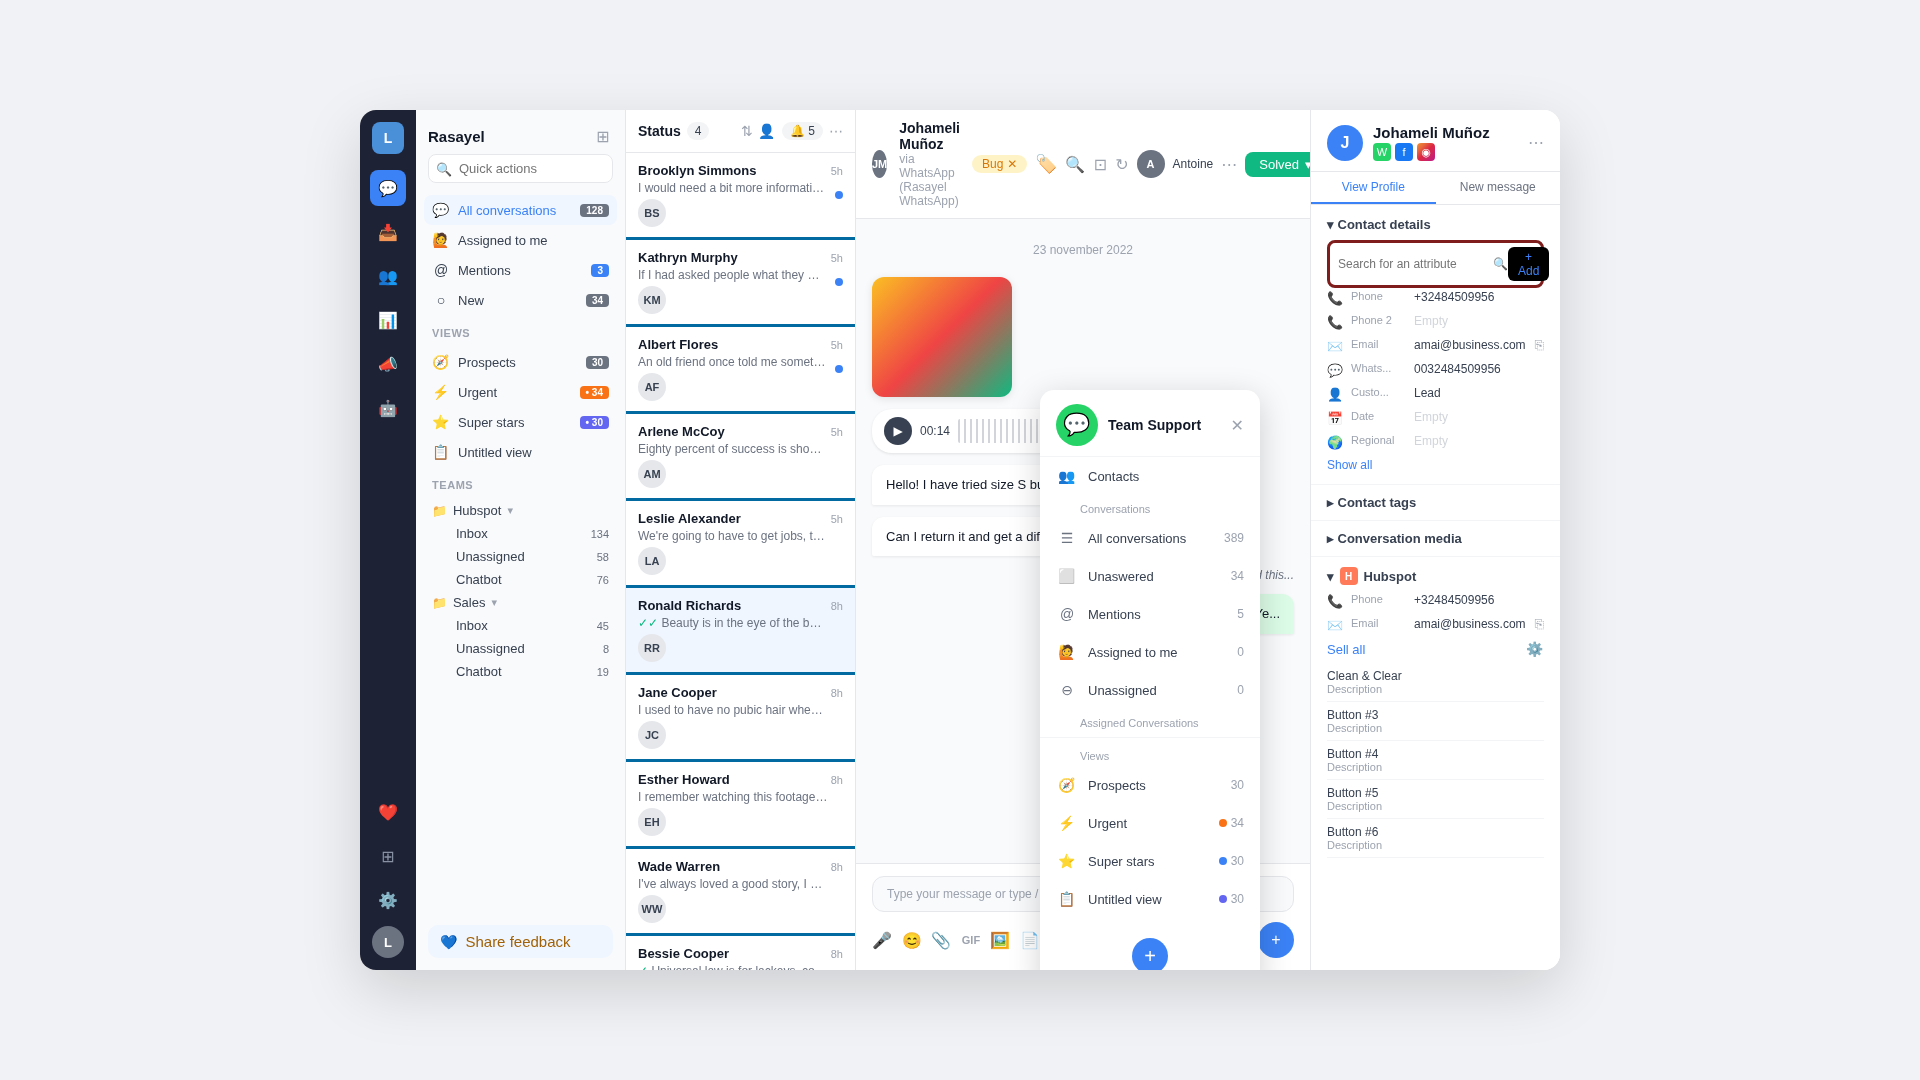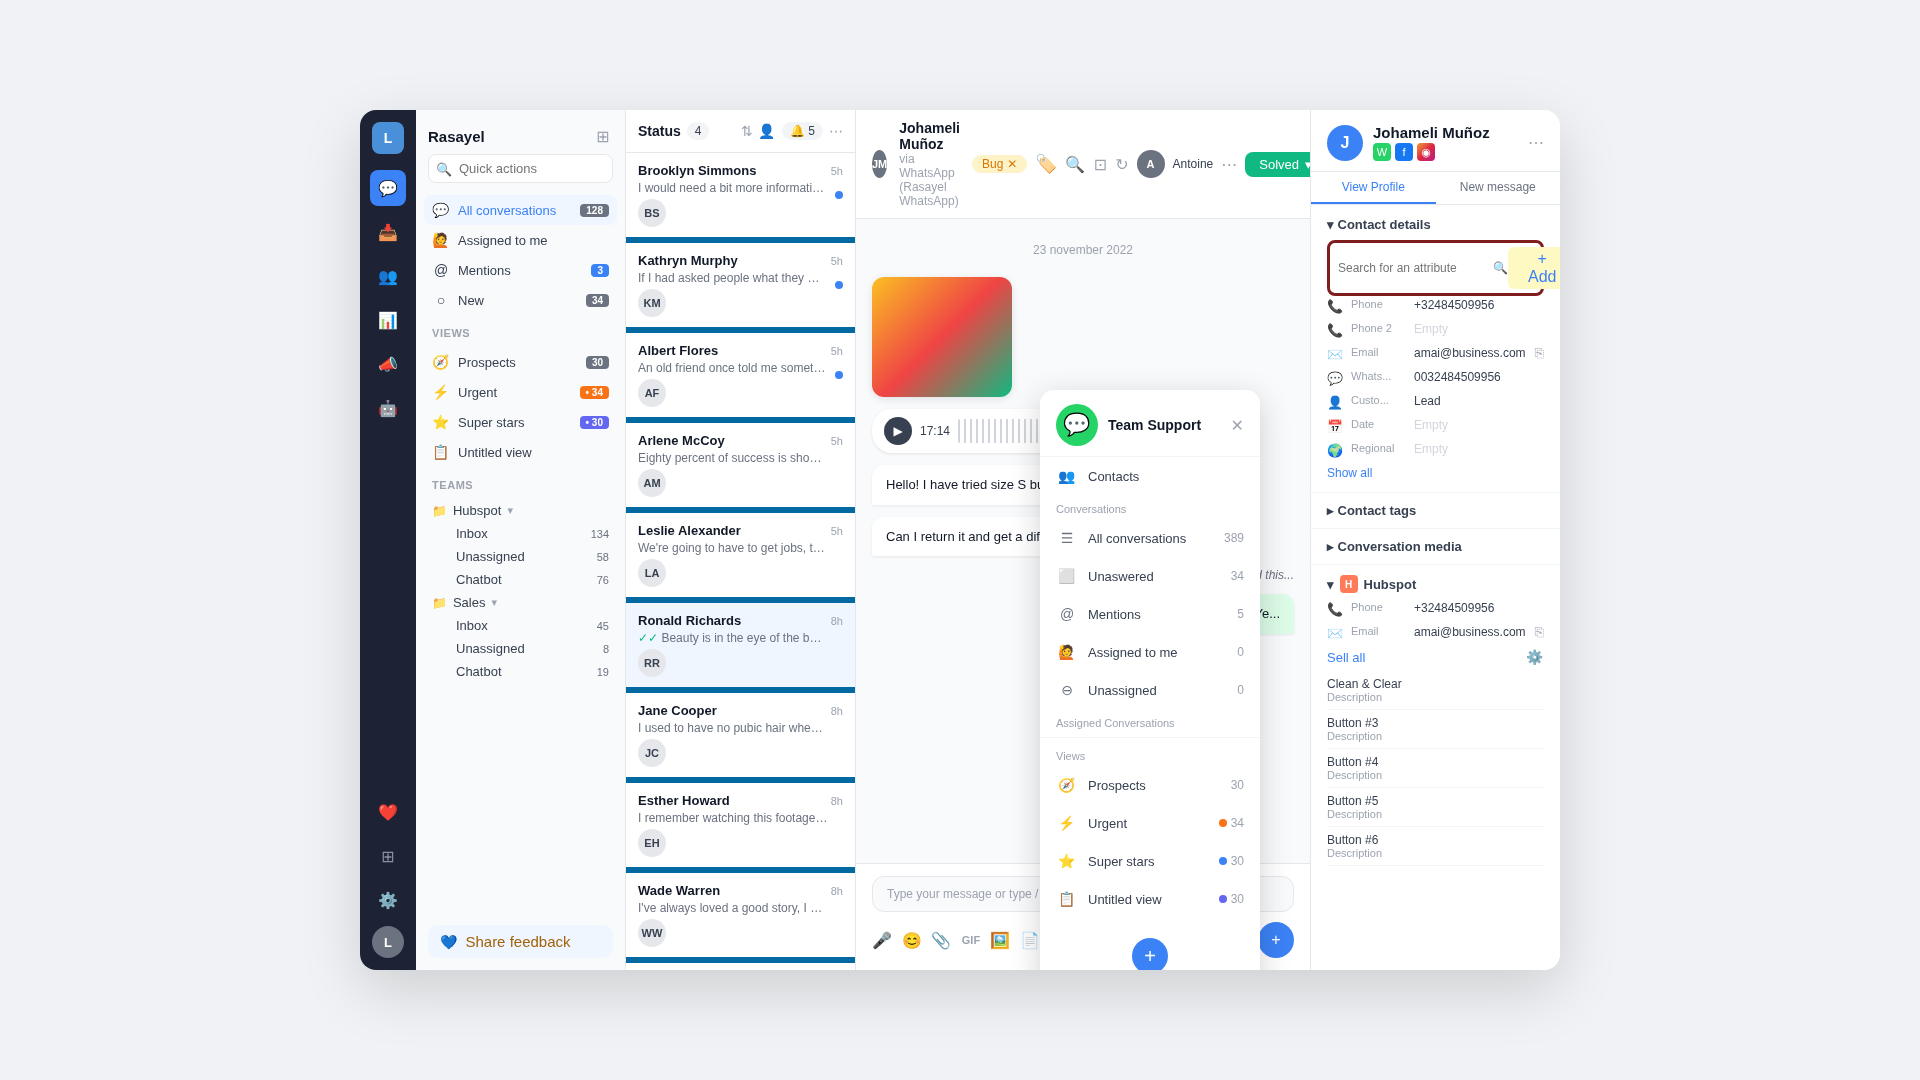--- a/index.html
+++ b/index.html
@@ -47,21 +47,21 @@
 
     
     .conv-list { width: 230px; border-right: 1px solid #e5e7eb; display: flex; flex-direction: column; flex-shrink: 0; }
     .conv-list-header { padding: 12px; border-bottom: 1px solid #e5e7eb; display: flex; align-items: center; justify-content: space-between; }
     .conv-list-title { font-size: 14px; font-weight: 600; color: #111827; }
     .conv-list-actions { display: flex; gap: 6px; align-items: center; }
     .header-badge { background: #f3f4f6; border-radius: 10px; padding: 2px 8px; font-size: 12px; color: #374151; font-weight: 500; }
     .header-icon { color: #9ca3af; font-size: 14px; cursor: pointer; }
 
     .conv-items { flex: 1; overflow-y: auto; }
-    .conv-item { padding: 10px 12px; border-bottom: 6px solid #0369a1; cursor: pointer; position: relative; }
+    .conv-item { padding: 10px 12px; border-bottom: 3px solid #0369a1; cursor: pointer; position: relative; }
     .conv-item.active { background: #eff6ff; }
     .conv-item-top { display: flex; align-items: center; justify-content: space-between; margin-bottom: 3px; }
     .conv-name { font-size: 13px; font-weight: 600; color: #111827; }
     .conv-time { font-size: 11px; color: #9ca3af; }
     .conv-preview { font-size: 12px; color: #6b7280; white-space: nowrap; overflow: hidden; text-overflow: ellipsis; max-width: 190px; }
     .conv-avatar { width: 28px; height: 28px; border-radius: 50%; background: #e5e7eb; display: flex; align-items: center; justify-content: center; font-size: 11px; font-weight: 600; color: #374151; flex-shrink: 0; }
     .conv-item-bottom { display: flex; align-items: center; gap: 6px; margin-top: 4px; }
     .unread-dot { width: 8px; height: 8px; border-radius: 50%; background: #3b82f6; position: absolute; right: 12px; top: 50%; transform: translateY(-50%); }
     .conv-check { color: #10b981; font-size: 12px; }
 
@@ -113,21 +113,21 @@
 
     .contact-detail-section { padding: 12px 16px; border-bottom: 1px solid #f3f4f6; }
     .contact-detail-header { font-size: 13px; font-weight: 600; color: #374151; display: flex; align-items: center; gap: 4px; cursor: pointer; margin-bottom: 8px; }
     .detail-row { display: flex; align-items: flex-start; gap: 8px; margin-bottom: 8px; }
     .detail-icon { color: #9ca3af; font-size: 13px; margin-top: 1px; width: 16px; }
     .detail-label { font-size: 11px; color: #9ca3af; width: 55px; flex-shrink: 0; }
     .detail-value { font-size: 12px; color: #374151; flex: 1; }
     .detail-empty { font-size: 12px; color: #d1d5db; flex: 1; }
     .detail-search { display: flex; align-items: center; border: 3px solid #7f1d1d; border-radius: 8px; padding: 4px 8px; margin-bottom: 2px; }
     .detail-search input { border: none; outline: none; font-size: 12px; color: #374151; flex: 1; background: transparent; }
-    .add-btn { background: #fef9c3; color: #3b82f6; border: none; border-radius: 6px; padding: 3px 20px; font-size: 16px; cursor: pointer; font-weight: 500; }
+    .add-btn { background: #000000; color: #3b82f6; border: none; border-radius: 6px; padding: 3px 10px; font-size: 12px; cursor: pointer; font-weight: 500; }
     .show-all { font-size: 12px; color: #3b82f6; cursor: pointer; }
 
     .tags-section { padding: 10px 16px; border-bottom: 1px solid #f3f4f6; }
     .tags-header { font-size: 13px; font-weight: 600; color: #374151; display: flex; align-items: center; gap: 4px; cursor: pointer; }
     .media-section { padding: 10px 16px; border-bottom: 1px solid #f3f4f6; }
     .media-header { font-size: 13px; font-weight: 600; color: #374151; display: flex; align-items: center; gap: 4px; cursor: pointer; }
 
     .hubspot-section { padding: 10px 16px; }
     .hubspot-header { display: flex; align-items: center; gap: 6px; font-size: 13px; font-weight: 600; color: #374151; margin-bottom: 8px; }
     .hubspot-logo { width: 18px; height: 18px; background: #ff7a59; border-radius: 4px; display: flex; align-items: center; justify-content: center; color: #fff; font-size: 10px; }
@@ -135,21 +135,21 @@
     .product-name { font-size: 12px; font-weight: 500; color: #374151; }
     .product-desc { font-size: 11px; color: #9ca3af; }
     .sell-all { font-size: 13px; color: #3b82f6; cursor: pointer; }
 
     
     .dropdown-overlay { position: absolute; left: 680px; top: 280px; width: 220px; background: #fff; border-radius: 14px; box-shadow: 0 8px 32px rgba(0,0,0,0.18); z-index: 100; overflow: hidden; }
     .dropdown-header { display: flex; align-items: center; gap: 10px; padding: 14px 16px 10px; border-bottom: 1px solid #f3f4f6; }
     .whatsapp-icon-lg { width: 42px; height: 42px; border-radius: 50%; background: #25d366; display: flex; align-items: center; justify-content: center; font-size: 22px; color: #fff; }
     .dropdown-title { font-size: 14px; font-weight: 600; color: #111827; flex: 1; }
     .dropdown-close { color: #9ca3af; cursor: pointer; font-size: 16px; }
-    .dropdown-section-label { font-size: 11px; color: #9ca3af; font-weight: 500; padding: 8px 16px 4px; }
+    .dropdown-section-label { font-size: 11px; color: #9ca3af; font-weight: 500; padding: 8px 16px 4px; margin-left: 24px; }
     .dropdown-item { display: flex; align-items: center; gap: 10px; padding: 8px 16px; cursor: pointer; font-size: 13px; color: #374151; }
     .dropdown-item-icon { width: 22px; height: 22px; display: flex; align-items: center; justify-content: center; color: #6b7280; font-size: 14px; }
     .dropdown-item-label { flex: 1; }
     .dropdown-item-count { font-size: 12px; color: #9ca3af; }
     .dropdown-dot { width: 8px; height: 8px; border-radius: 50%; }
     .dot-blue { background: #3b82f6; }
     .dot-orange { background: #f97316; }
     .dot-blue2 { background: #6366f1; }
     .dropdown-divider { height: 1px; background: #f3f4f6; margin: 4px 0; }
     .dropdown-add-btn { width: 36px; height: 36px; border-radius: 50%; background: #3b82f6; display: flex; align-items: center; justify-content: center; color: #fff; font-size: 20px; cursor: pointer; margin: 10px auto; }
@@ -436,21 +436,21 @@
 
     <div class="chat-messages">
       <div class="date-divider">23 november 2022</div>
 
       <div style="align-self:flex-start;">
         <div style="width:140px;height:120px;border-radius:12px;background:linear-gradient(135deg,#fbbf24,#ef4444 50%,#10b981);box-shadow:0 2px 8px rgba(0,0,0,0.1);"></div>
       </div>
 
       <div class="audio-player" style="align-self:flex-start;width:260px;">
         <div class="play-btn">▶</div>
-        <span class="audio-time">17:14</span>
+        <span class="audio-time">00:14</span>
         <div class="audio-wave"></div>
         <span class="audio-speed">1x</span>
       </div>
 
       <div class="message-bubble incoming">
         Hello! I have tried size S but it looks a...
       </div>
       <div class="message-bubble incoming">
         Can I return it and get a different size? 😊
       </div>

